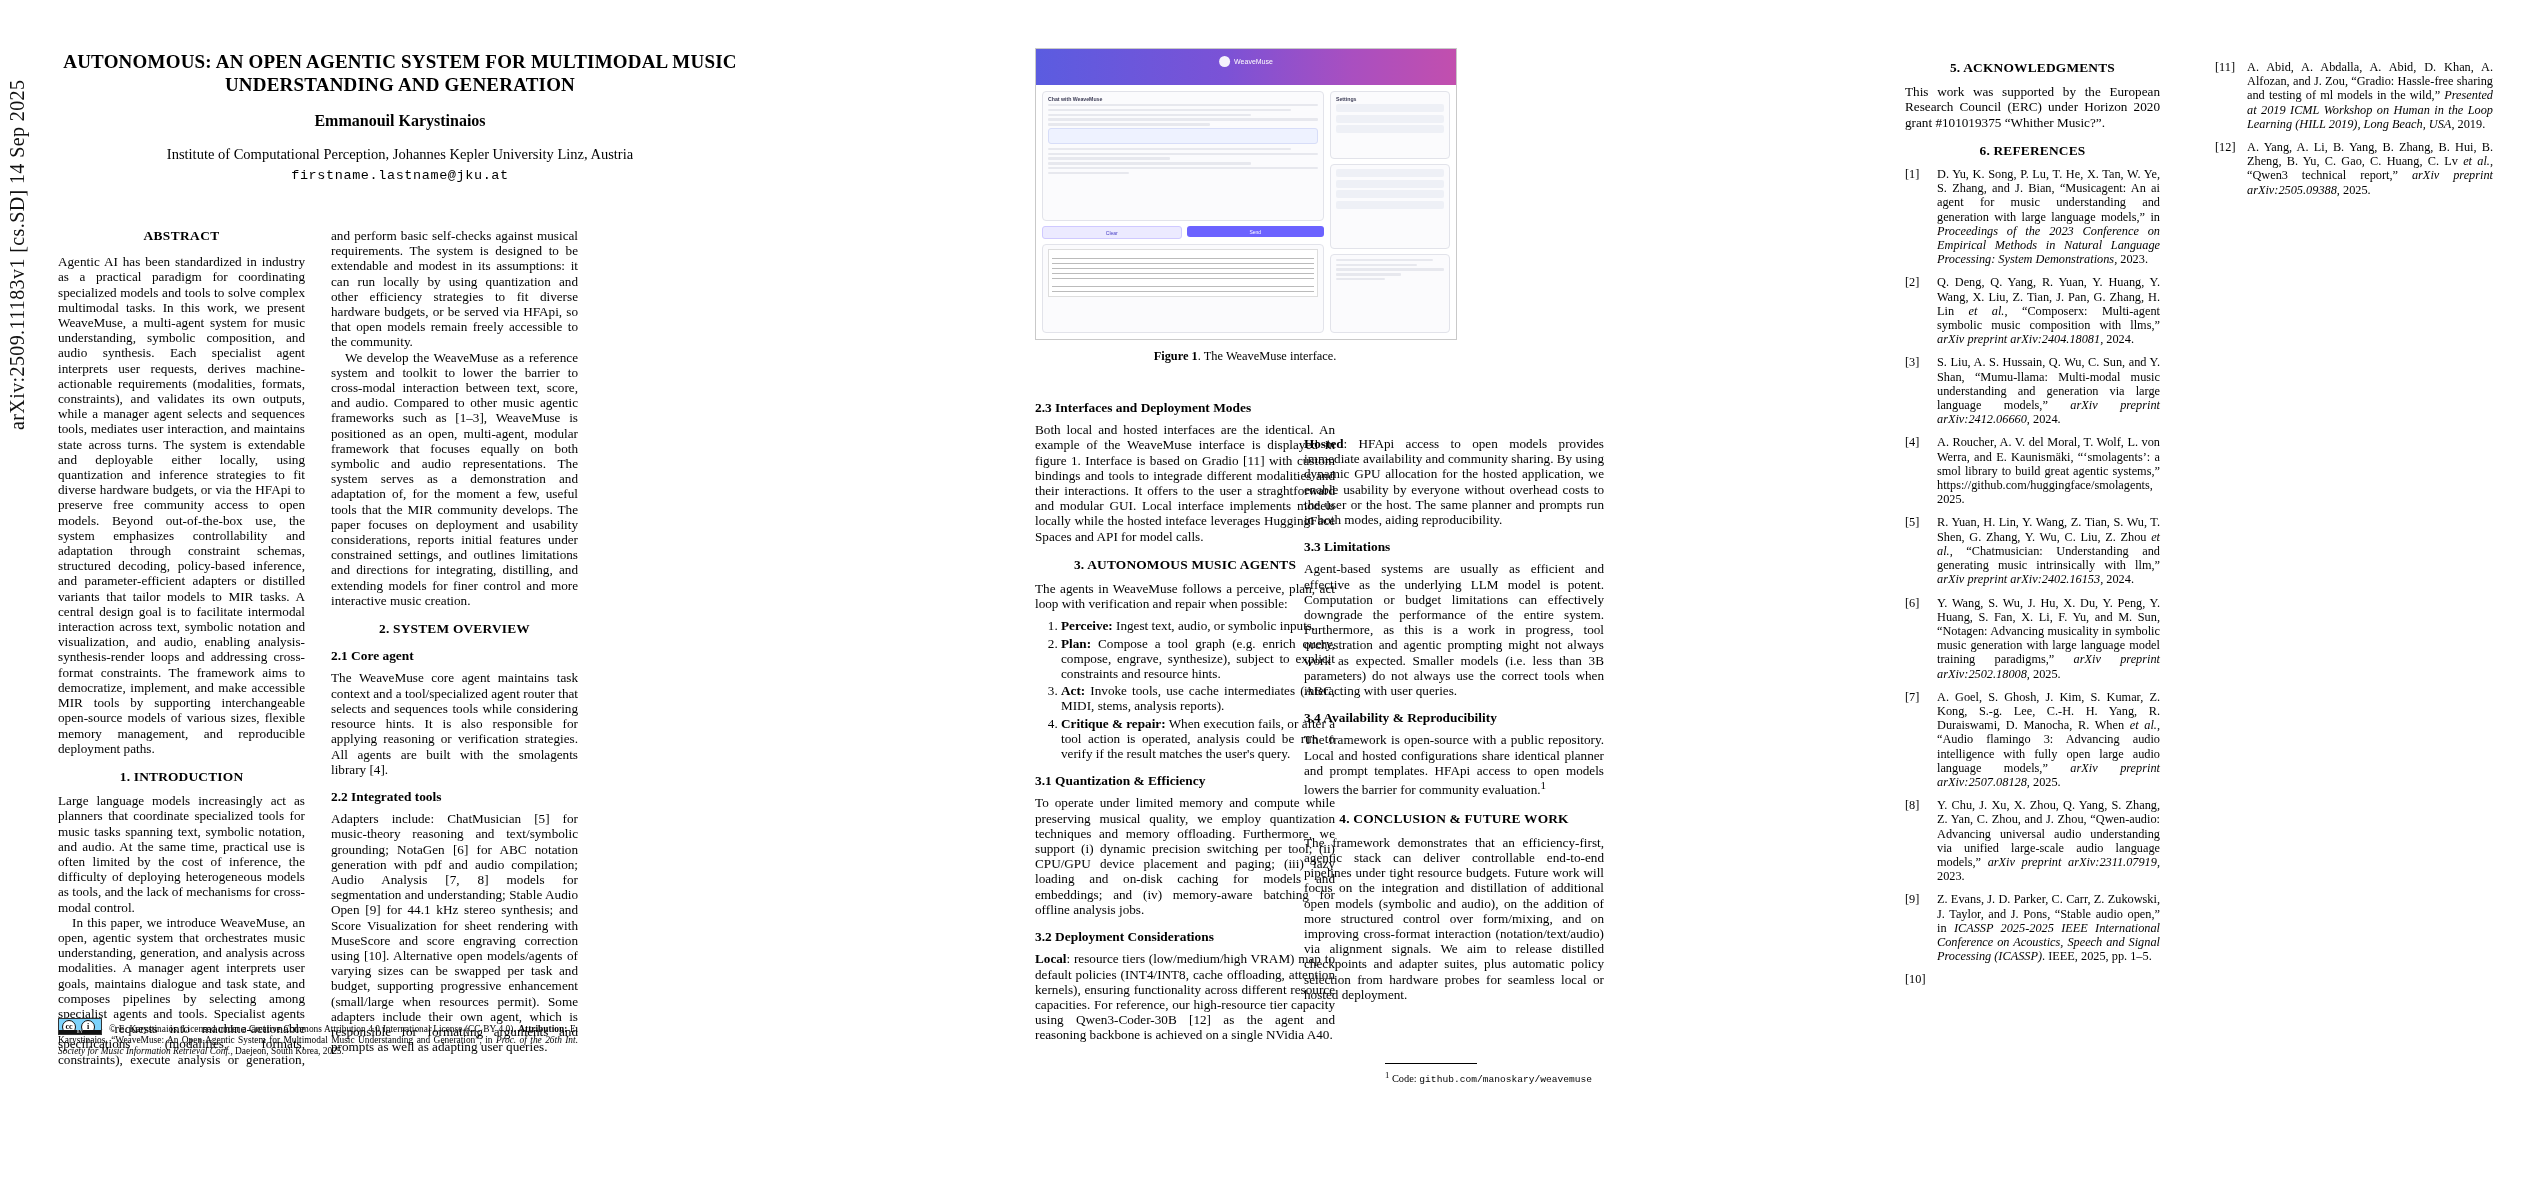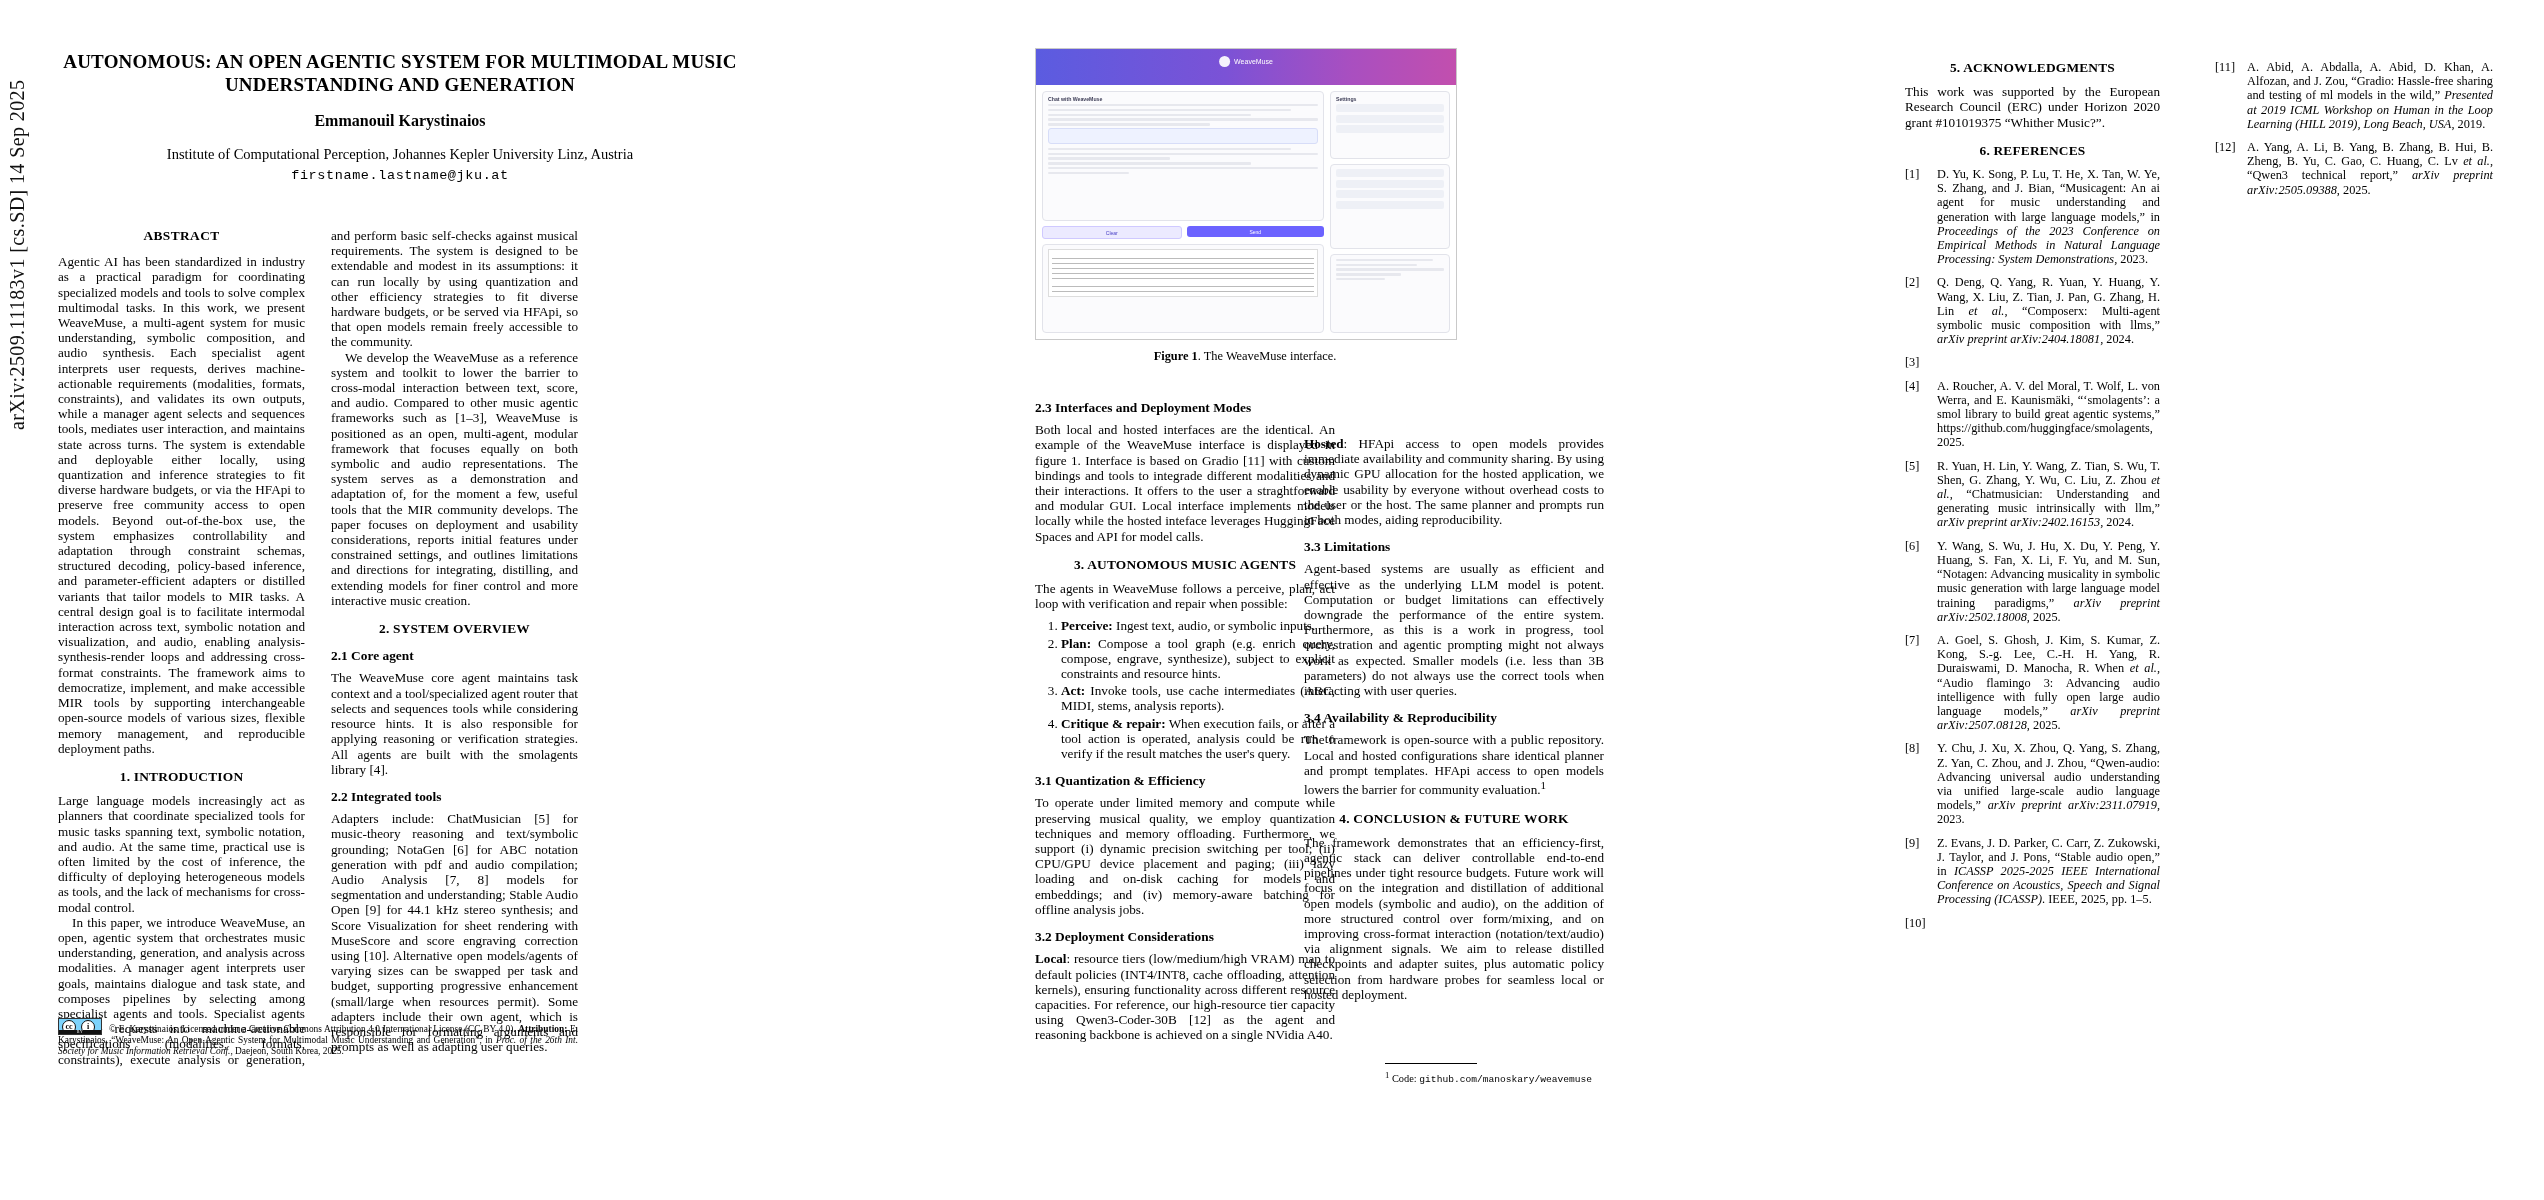--- a/index.html
+++ b/index.html
@@ -263,20 +263,21 @@
         <span class="body"><span>D. Yu, K. Song, P. Lu, T. He, X. Tan, W. Ye, S. Zhang, and J. Bian, “Musicagent: An ai agent for music understanding and generation with large language models,” in </span><i>Proceedings of the 2023 Conference on Empirical Methods in Natural Language Processing: System Demonstrations</i><span>, 2023.</span></span>
       </div>
 
     <div class="ref">
         <span class="num">[2]</span>
         <span class="body"><span>Q. Deng, Q. Yang, R. Yuan, Y. Huang, Y. Wang, X. Liu, Z. Tian, J. Pan, G. Zhang, H. Lin </span><i>et al.</i><span>, “Composerx: Multi-agent symbolic music composition with llms,” </span><i>arXiv preprint arXiv:2404.18081</i><span>, 2024.</span></span>
       </div>
 
     <div class="ref">
         <span class="num">[3]</span>
+        <span class="body"><span>S. Liu, A. S. Hussain, Q. Wu, C. Sun, and Y. Shan, “Mumu-llama: Multi-modal music understanding and generation via large language models,” </span><i>arXiv preprint arXiv:2412.06660</i><span>, 2024.</span></span>
       </div>
 
     <div class="ref">
         <span class="num">[4]</span>
         <span class="body"><span>A. Roucher, A. V. del Moral, T. Wolf, L. von Werra, and E. Kaunismäki, “‘smolagents’: a smol library to build great agentic systems,” https://github.com/huggingface/smolagents, 2025.</span></span>
       </div>
 
     <div class="ref">
         <span class="num">[5]</span>
         <span class="body"><span>R. Yuan, H. Lin, Y. Wang, Z. Tian, S. Wu, T. Shen, G. Zhang, Y. Wu, C. Liu, Z. Zhou </span><i>et al.</i><span>, “Chatmusician: Understanding and generating music intrinsically with llm,” </span><i>arXiv preprint arXiv:2402.16153</i><span>, 2024.</span></span>

